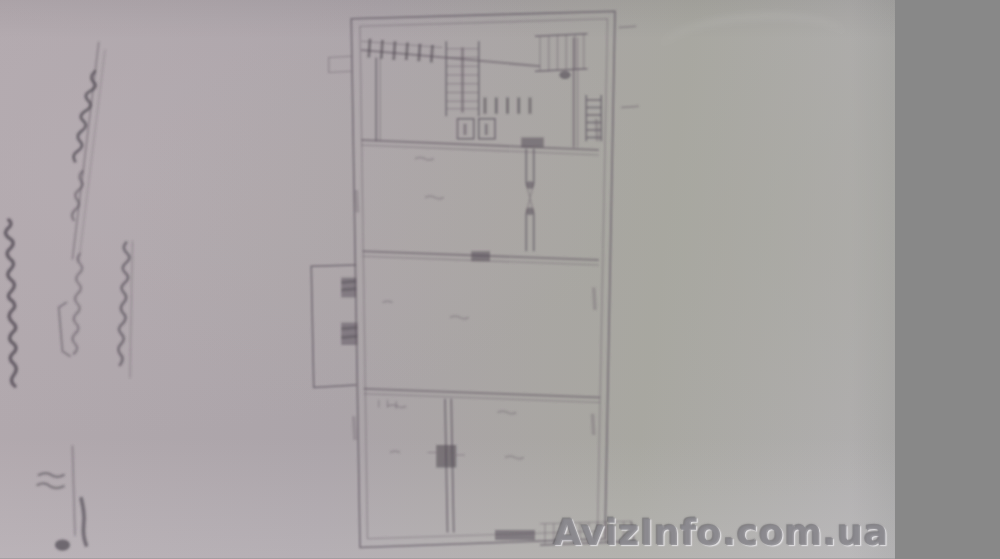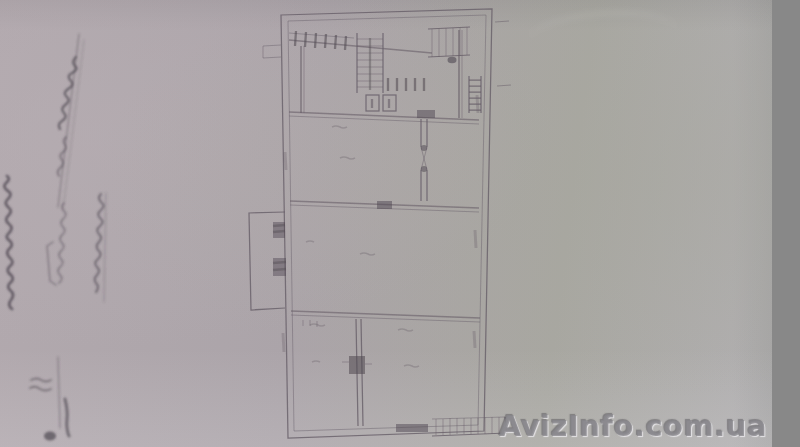--- a/index.html
+++ b/index.html
@@ -1,17 +1,17 @@
 <!DOCTYPE html>
 <html style="--paper_left: #b2a9ae; --paper_center: #aba4a9; --paper_right: #a8a7a1; --paper_bottom: #b2b0b2; --ink: #675e68; --ink_dark: #4f4851;"><head>
 <meta charset="utf-8">
 <style>
   html,body{margin:0;padding:0;background:#888;}
   .photo{
-    position:relative;width:772px;height:447px;overflow:hidden;
+    position:relative;width:716px;height:447px;overflow:hidden;
     font-family:"DejaVu Sans",sans-serif;
     background:
       radial-gradient(120% 90% at 78% 40%, rgba(167,167,158,.45) 0%, rgba(167,167,158,0) 55%),
       radial-gradient(100% 80% at 12% 30%, rgba(183,174,179,.55) 0%, rgba(183,174,179,0) 60%),
       linear-gradient(to bottom, rgba(40,38,42,.07) 0%, rgba(40,38,42,0) 7%, rgba(255,255,255,0) 78%, rgba(236,236,240,.16) 100%),
       linear-gradient(to right, rgba(0,0,0,0) 95%, rgba(88,95,82,.12) 100%),
       linear-gradient(97deg, var(--paper_left,#b2a9ae) 0%, var(--paper_center,#aba4a9) 40%, var(--paper_right,#a8a7a1) 72%, var(--paper_bottom,#b2b0b2) 100%);
   }
   .crease{
     position:absolute;left:528px;top:12px;width:150px;height:44px;

